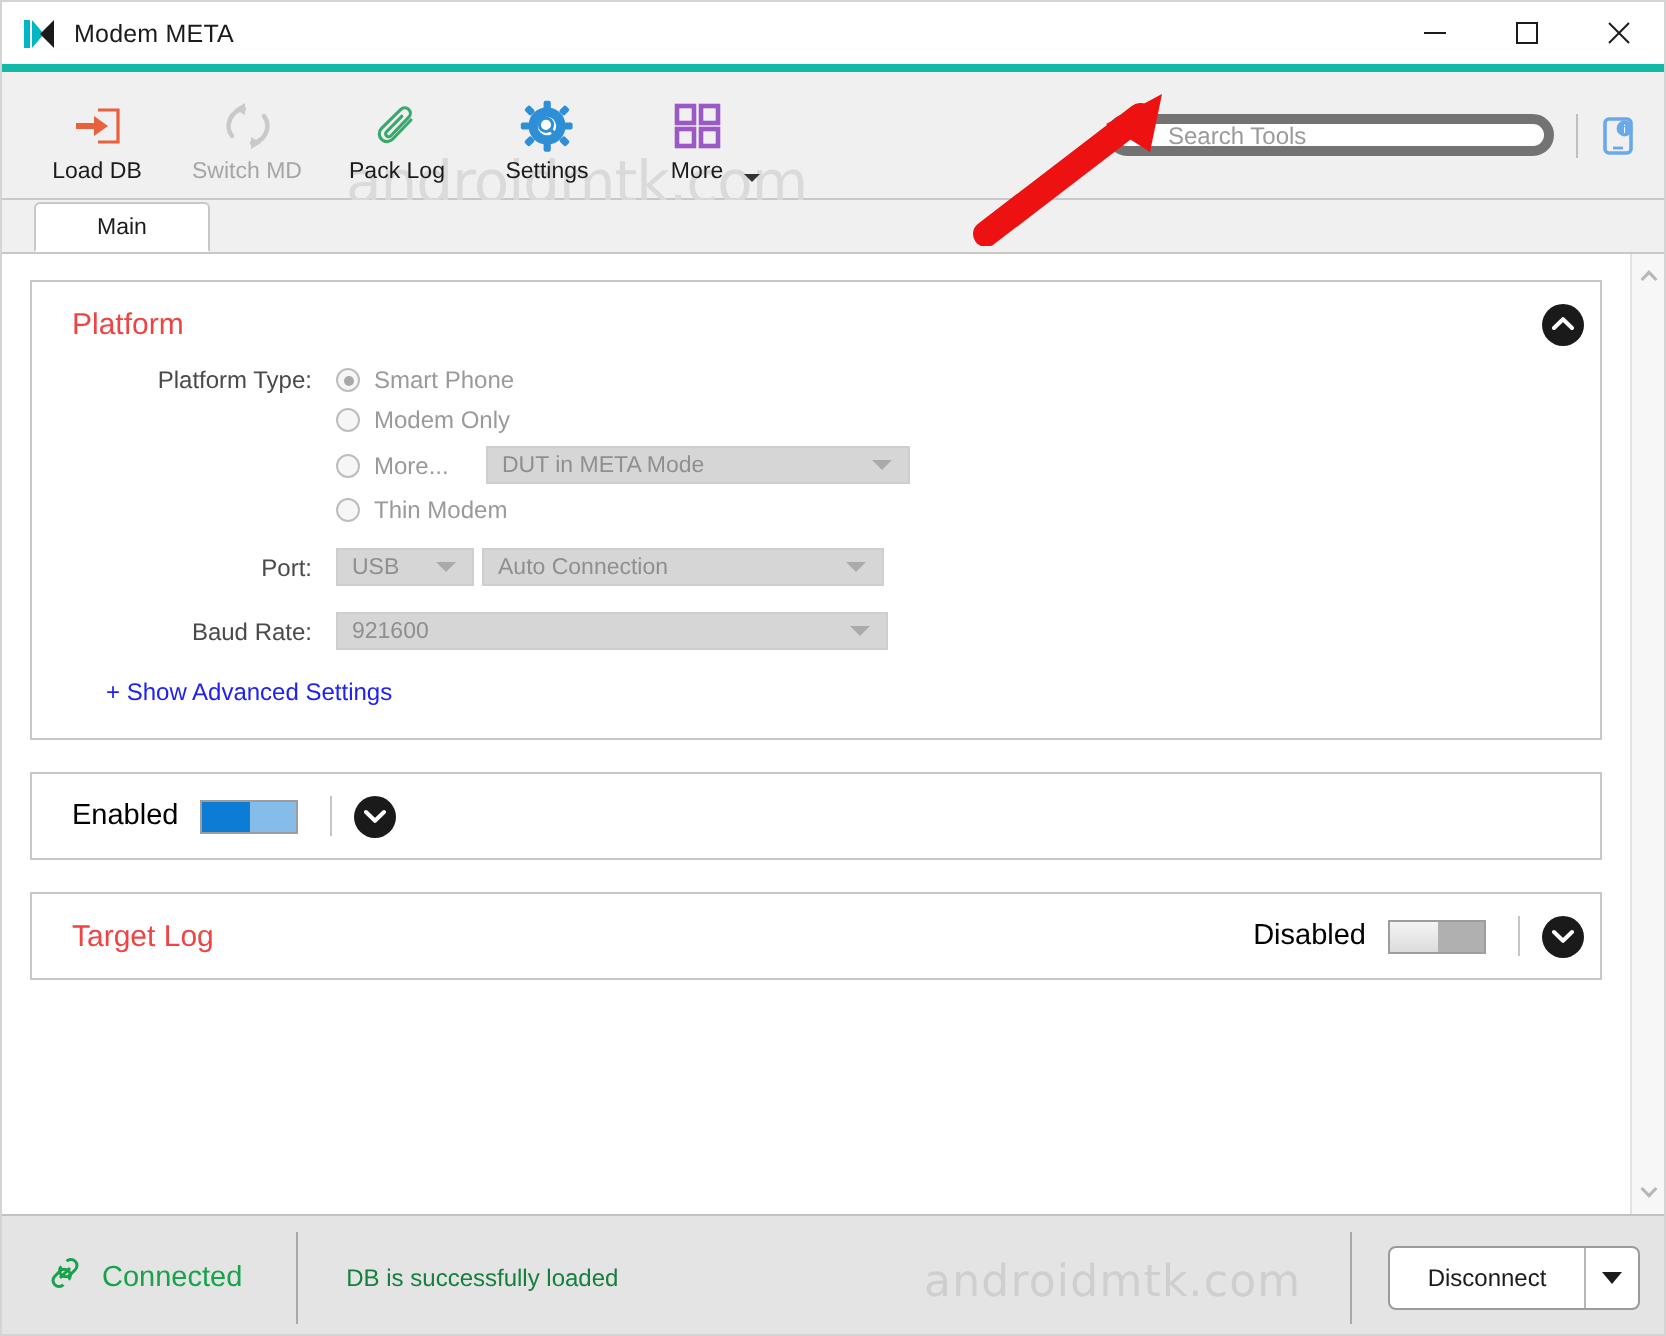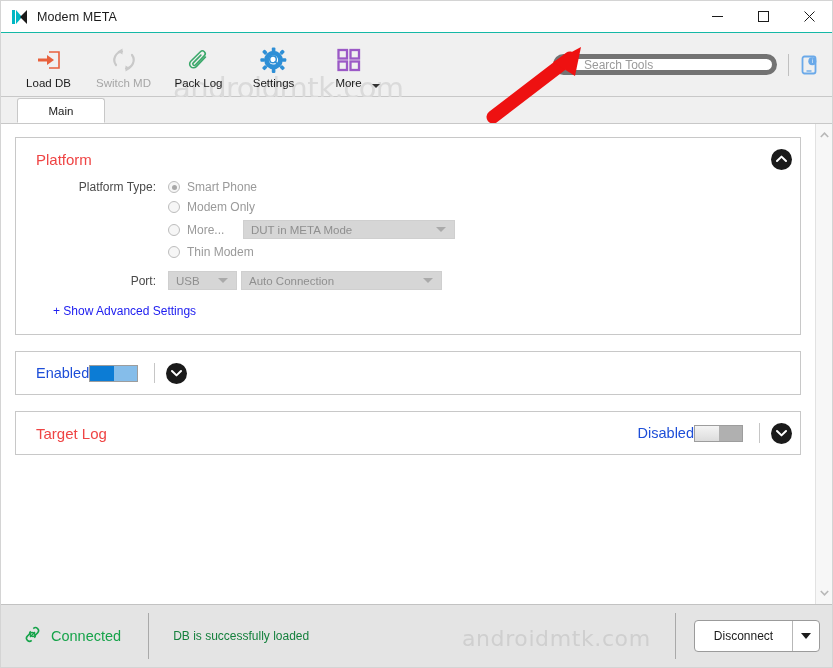--- a/index.html
+++ b/index.html
@@ -17,21 +17,21 @@
     border: 1px solid #d4d4d4;
     background: #ffffff;
     overflow: hidden;
   }
 
   
   .titlebar {
     height: 31px;
     display: flex; align-items: center;
     background: #ffffff;
-    border-bottom: 1px solid #14b8a6;
+    border-bottom: 4px solid #14b8a6;
     position: relative;
   }
   .app-icon {
     width: 16px; height: 16px;
     margin-left: 11px; margin-right: 9px;
     position: relative; flex: none;
   }
   .app-icon .bar1 {
     position: absolute; left: 0; top: 1px;
     width: 3px; height: 14px; background: #00b7c3;
@@ -194,21 +194,22 @@
   .panel-head {
     display: flex; align-items: center;
     padding: 0 8px 0 20px;
     height: 42px;
   }
   .panel-title {
     font-size: 15px; color: #ef4444;
     flex: 1;
   }
   .panel-status {
-    font-size: 14.5px; color: #1d4ed8;
+    font-size: 14.5px; color: #000000;
+    margin-right: 11px;
   }
   .toggle {
     width: 49px; height: 17px;
     border: 1px solid #9d9d9d;
     display: flex;
     box-sizing: border-box;
     margin-right: 2px;
   }
   .toggle .knob { width: 24px; height: 100%; }
   .toggle .rest { flex: 1; height: 100%; }
@@ -569,20 +570,27 @@
             <div class="combo combo-port">
               <span class="cval">USB</span>
               <span class="carr"></span>
             </div>
             <div class="combo combo-conn">
               <span class="cval">Auto Connection</span>
               <span class="carr"></span>
             </div>
           </div>
 
+          <div class="frm-row" style="margin-top:13px;">
+            <div class="frm-label">Baud Rate:</div>
+            <div class="combo combo-baud">
+              <span class="cval">921600</span>
+              <span class="carr"></span>
+            </div>
+          </div>
 
           <div class="advanced-link">+ Show Advanced Settings</div>
         </div>
       </div>
 
       <div class="panel">
         <div class="panel-head">
           <div class="panel-status">Enabled</div>
           <div class="toggle on">
             <span class="knob"></span>

